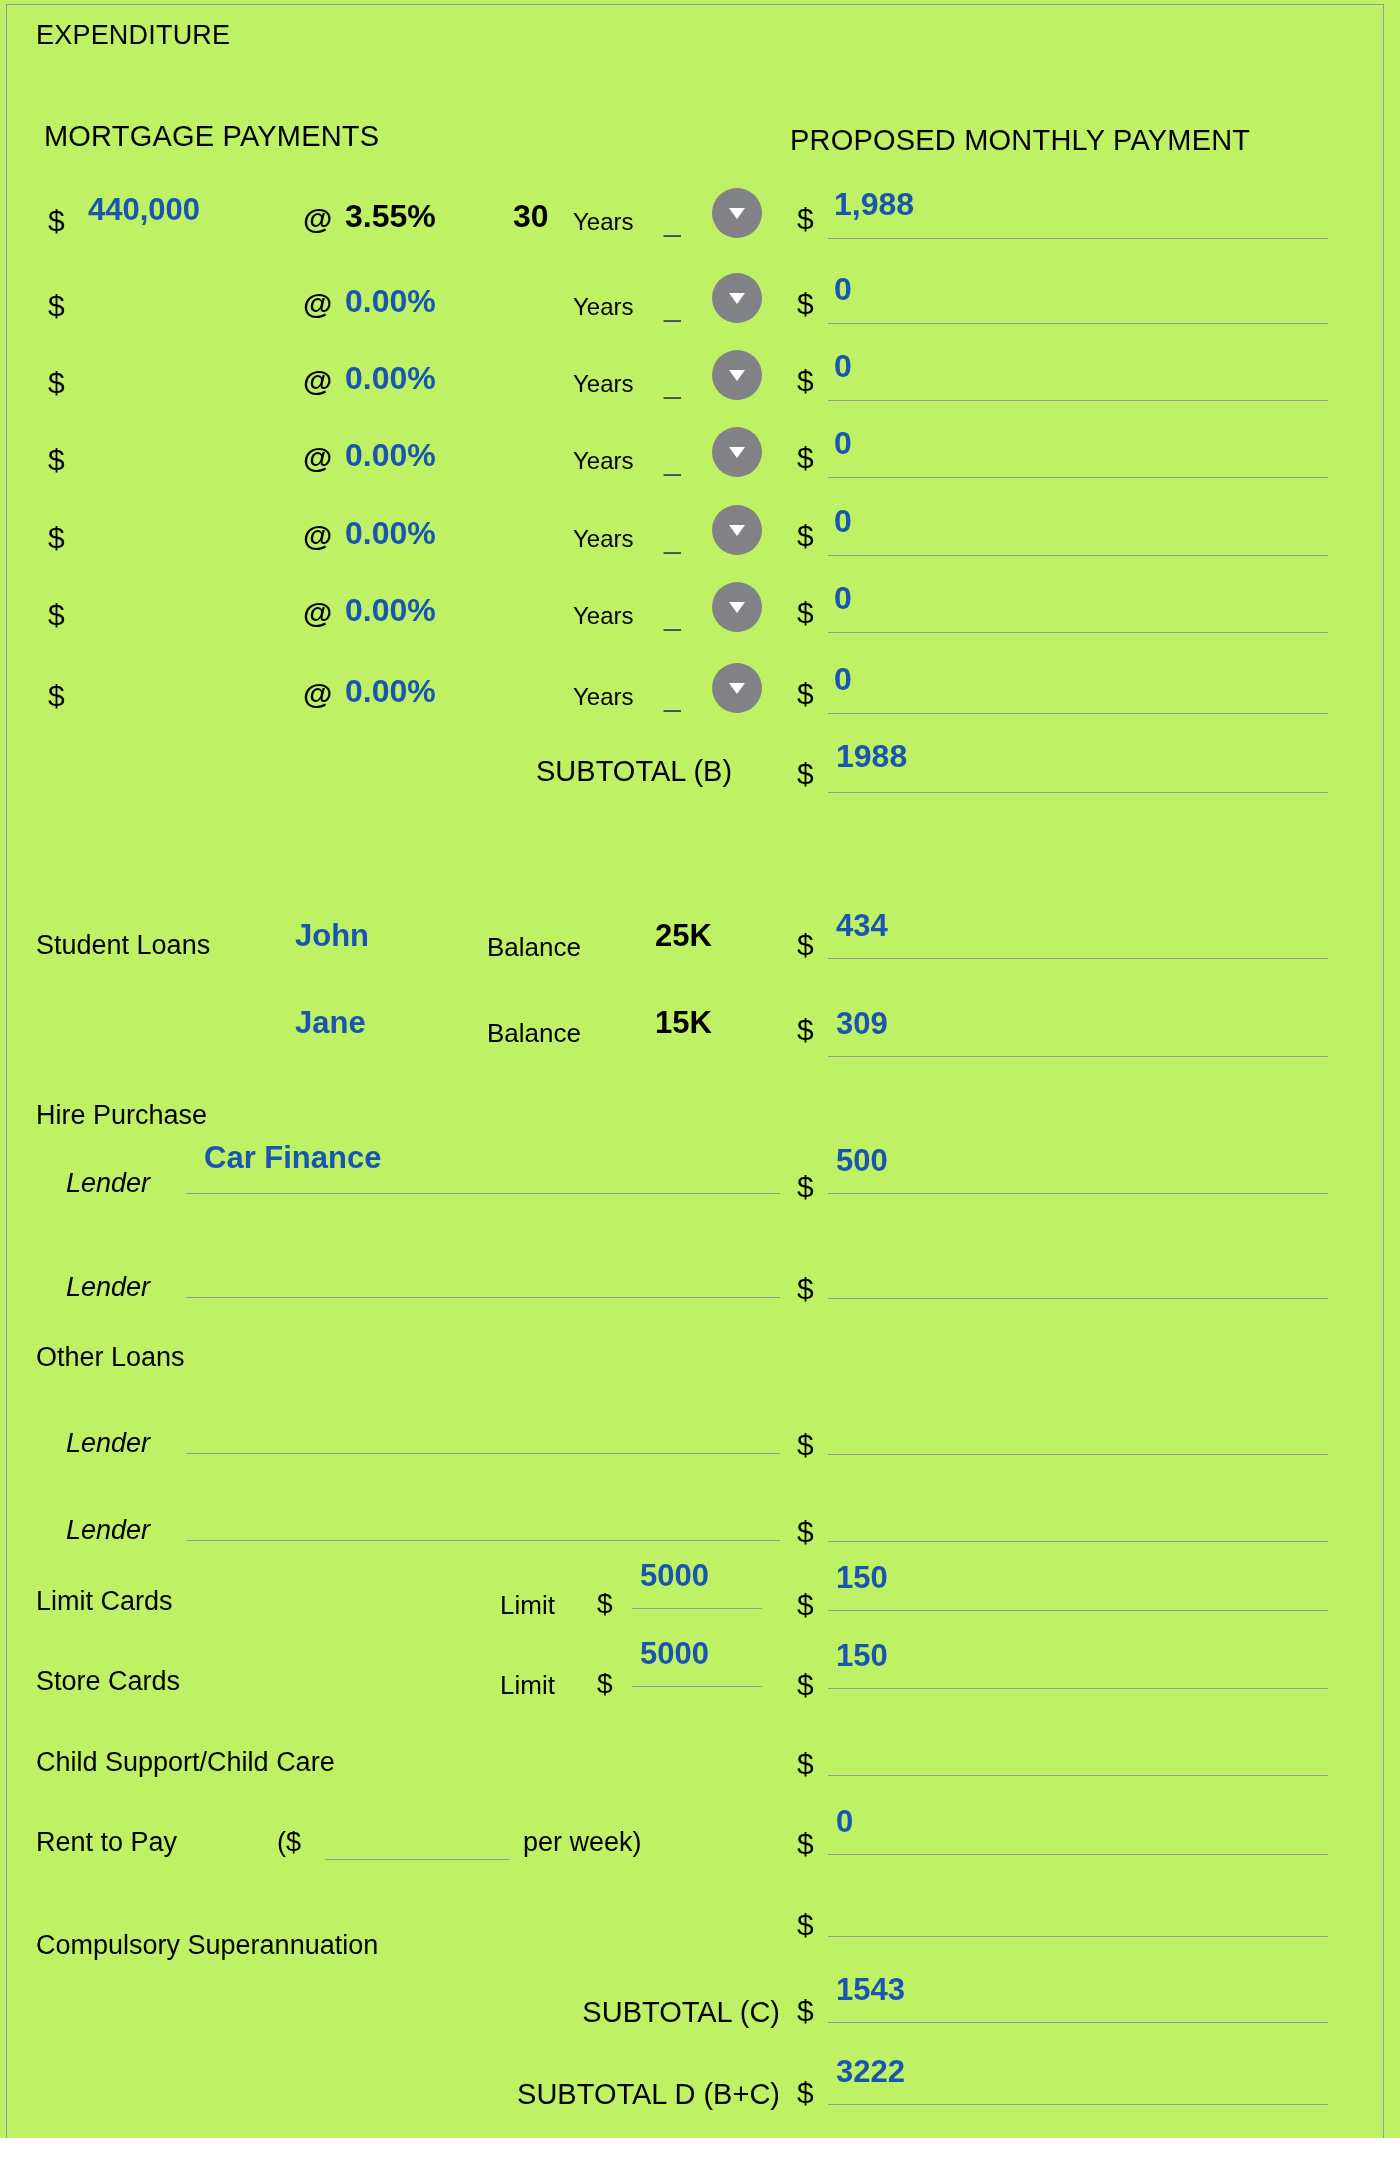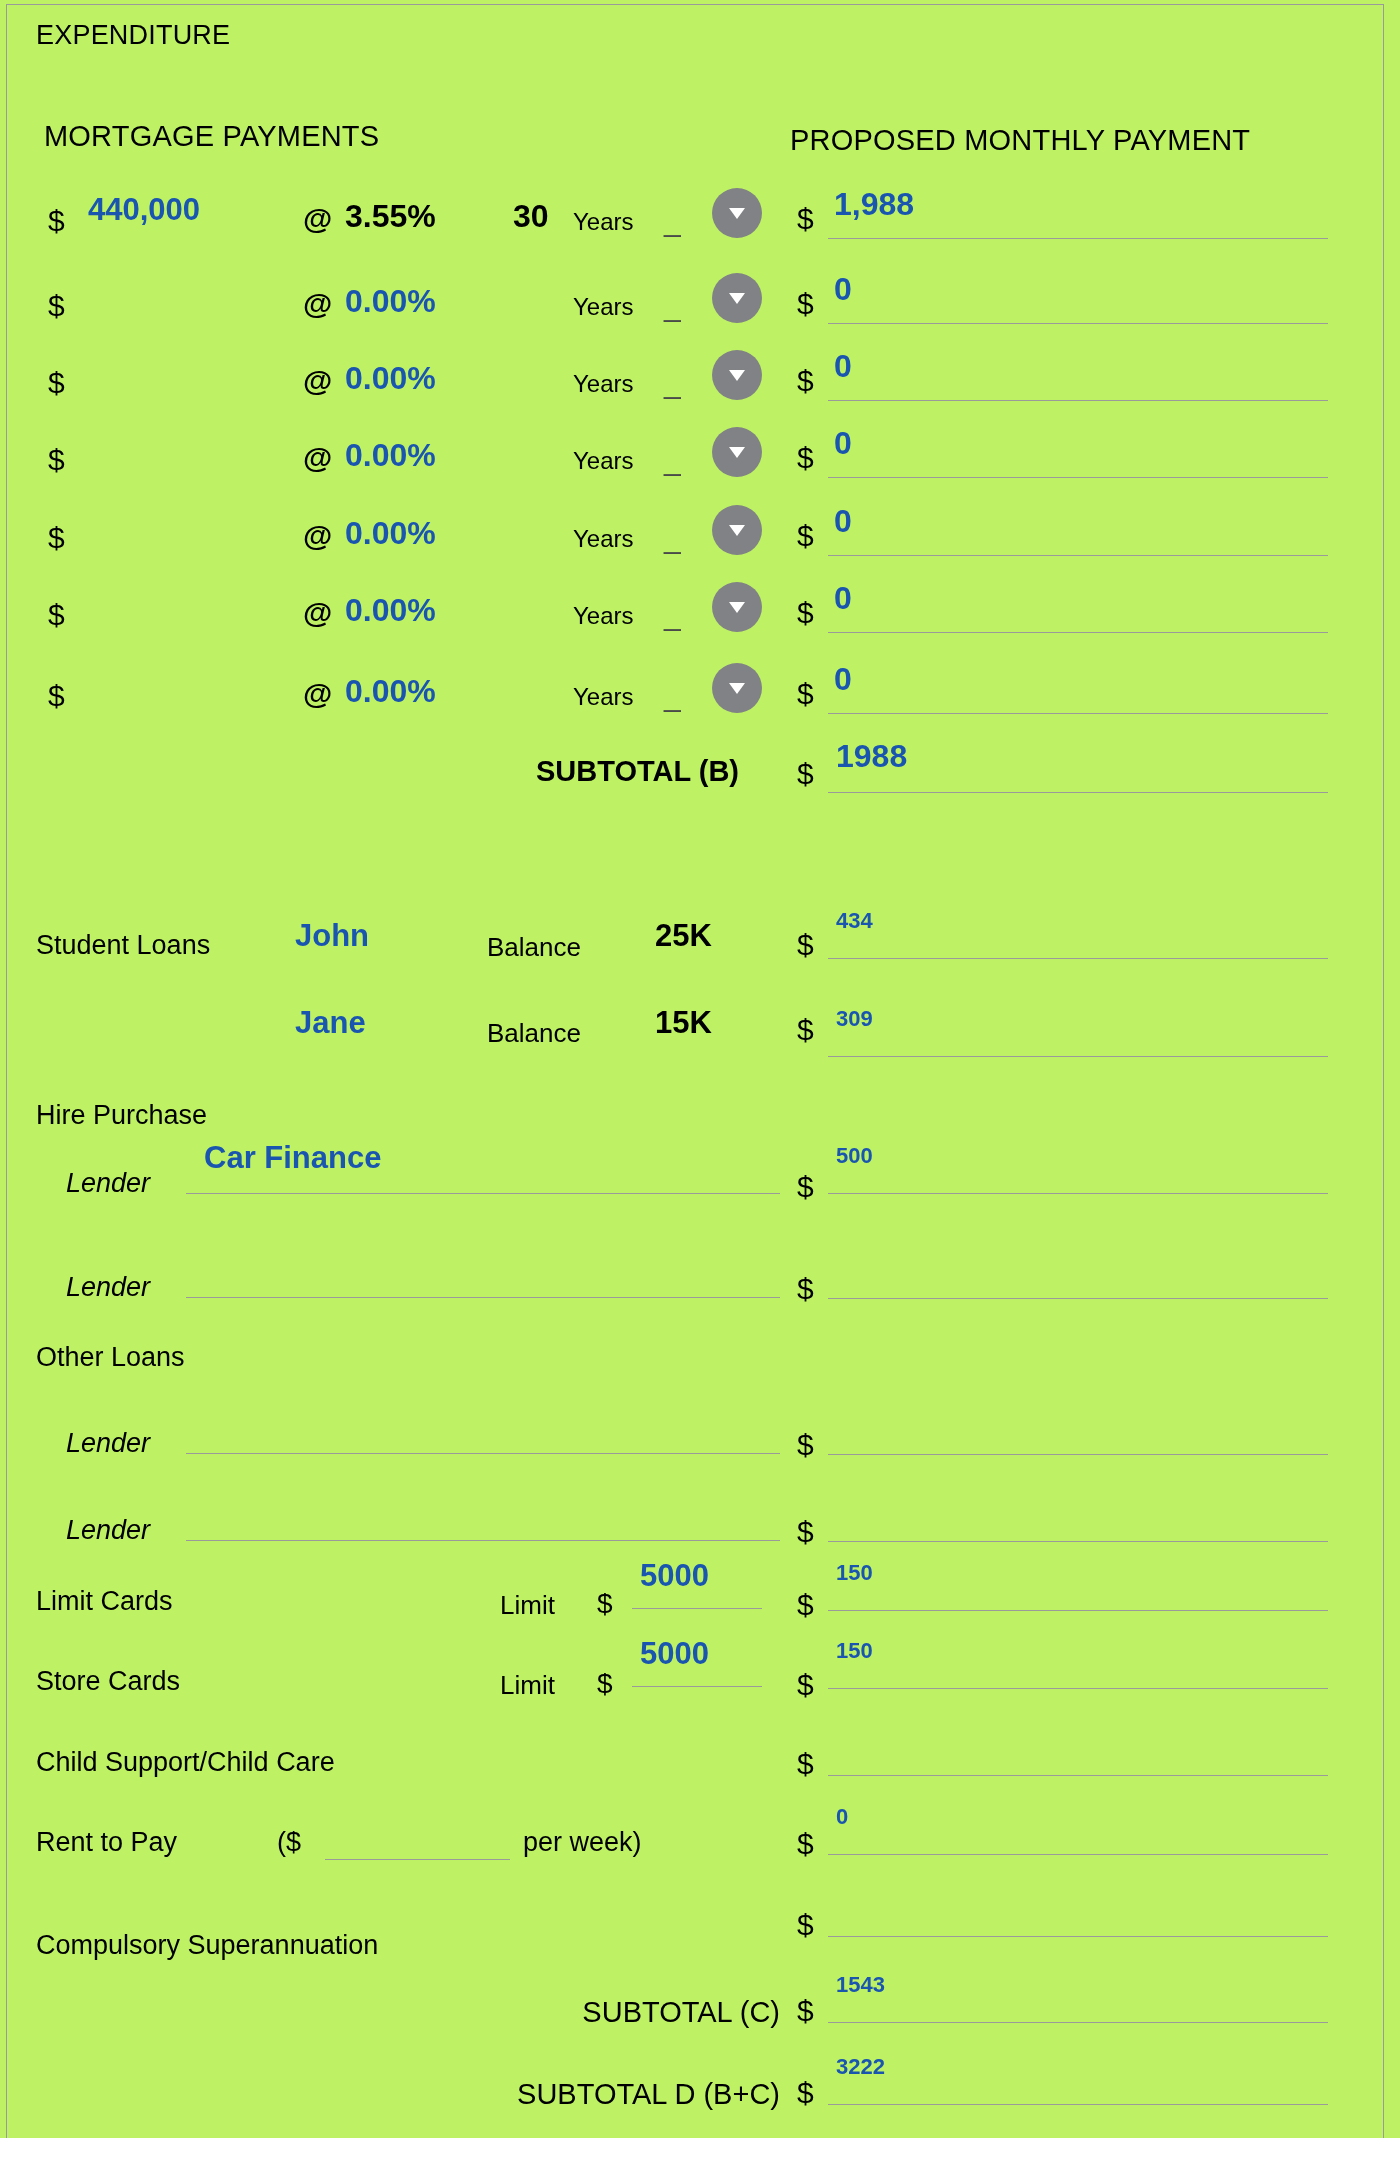--- a/index.html
+++ b/index.html
@@ -145,21 +145,21 @@
     font-size: 32px;
     font-weight: bold;
   }
 
   
   .sub-b-label {
     position: absolute;
     left: 536px;
     top: 755px;
     font-size: 29px;
-    font-weight: bold;
+    font-weight: normal;
   }
   .sub-b-dollar {
     position: absolute;
     left: 797px;
     top: 757px;
     font-size: 30px;
   }
   .sub-b-wrap {
     position: absolute;
     left: 828px;
@@ -195,21 +195,21 @@
     position: absolute;
     left: 828px;
     width: 500px;
     height: 48px;
     border-bottom: 1px solid #9a9a9a;
   }
   .val {
     position: absolute;
     left: 8px;
     top: -2px;
-    font-size: 22px;
+    font-size: 31px;
     font-weight: bold;
   }
   .name-blue {
     position: absolute;
     font-size: 31px;
     font-weight: bold;
   }
   .bal-lbl {
     position: absolute;
     font-size: 26px;

